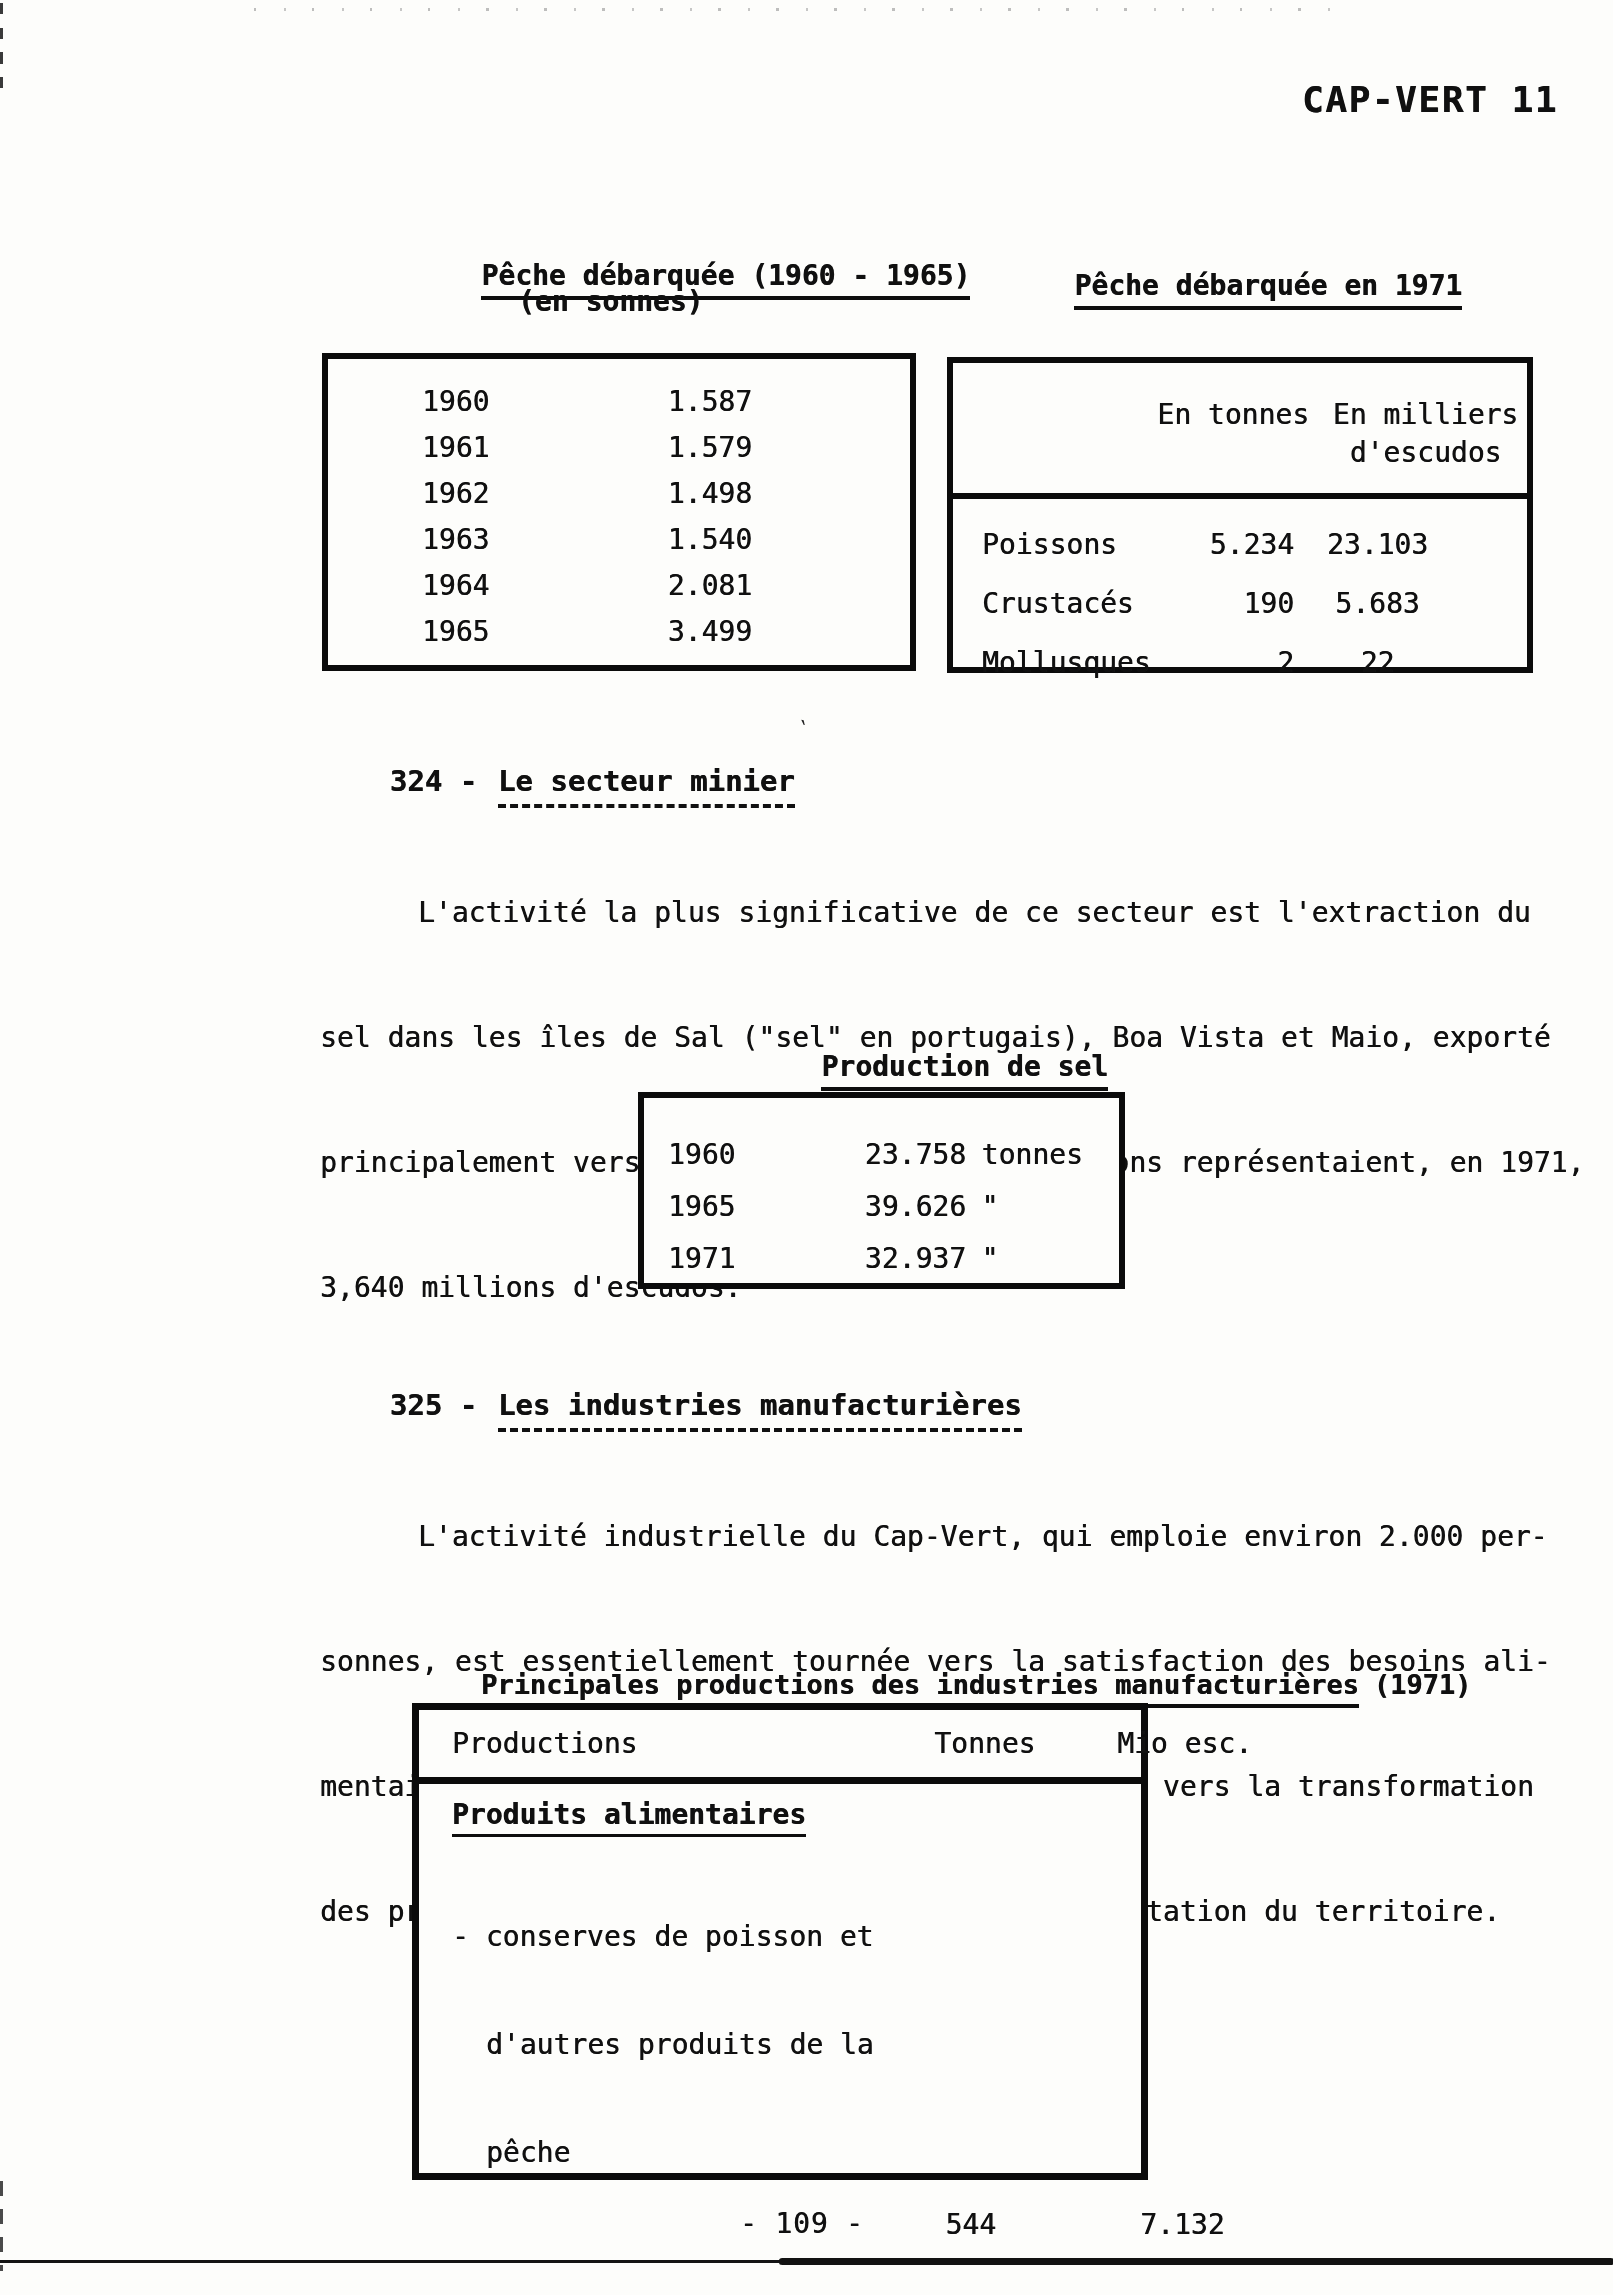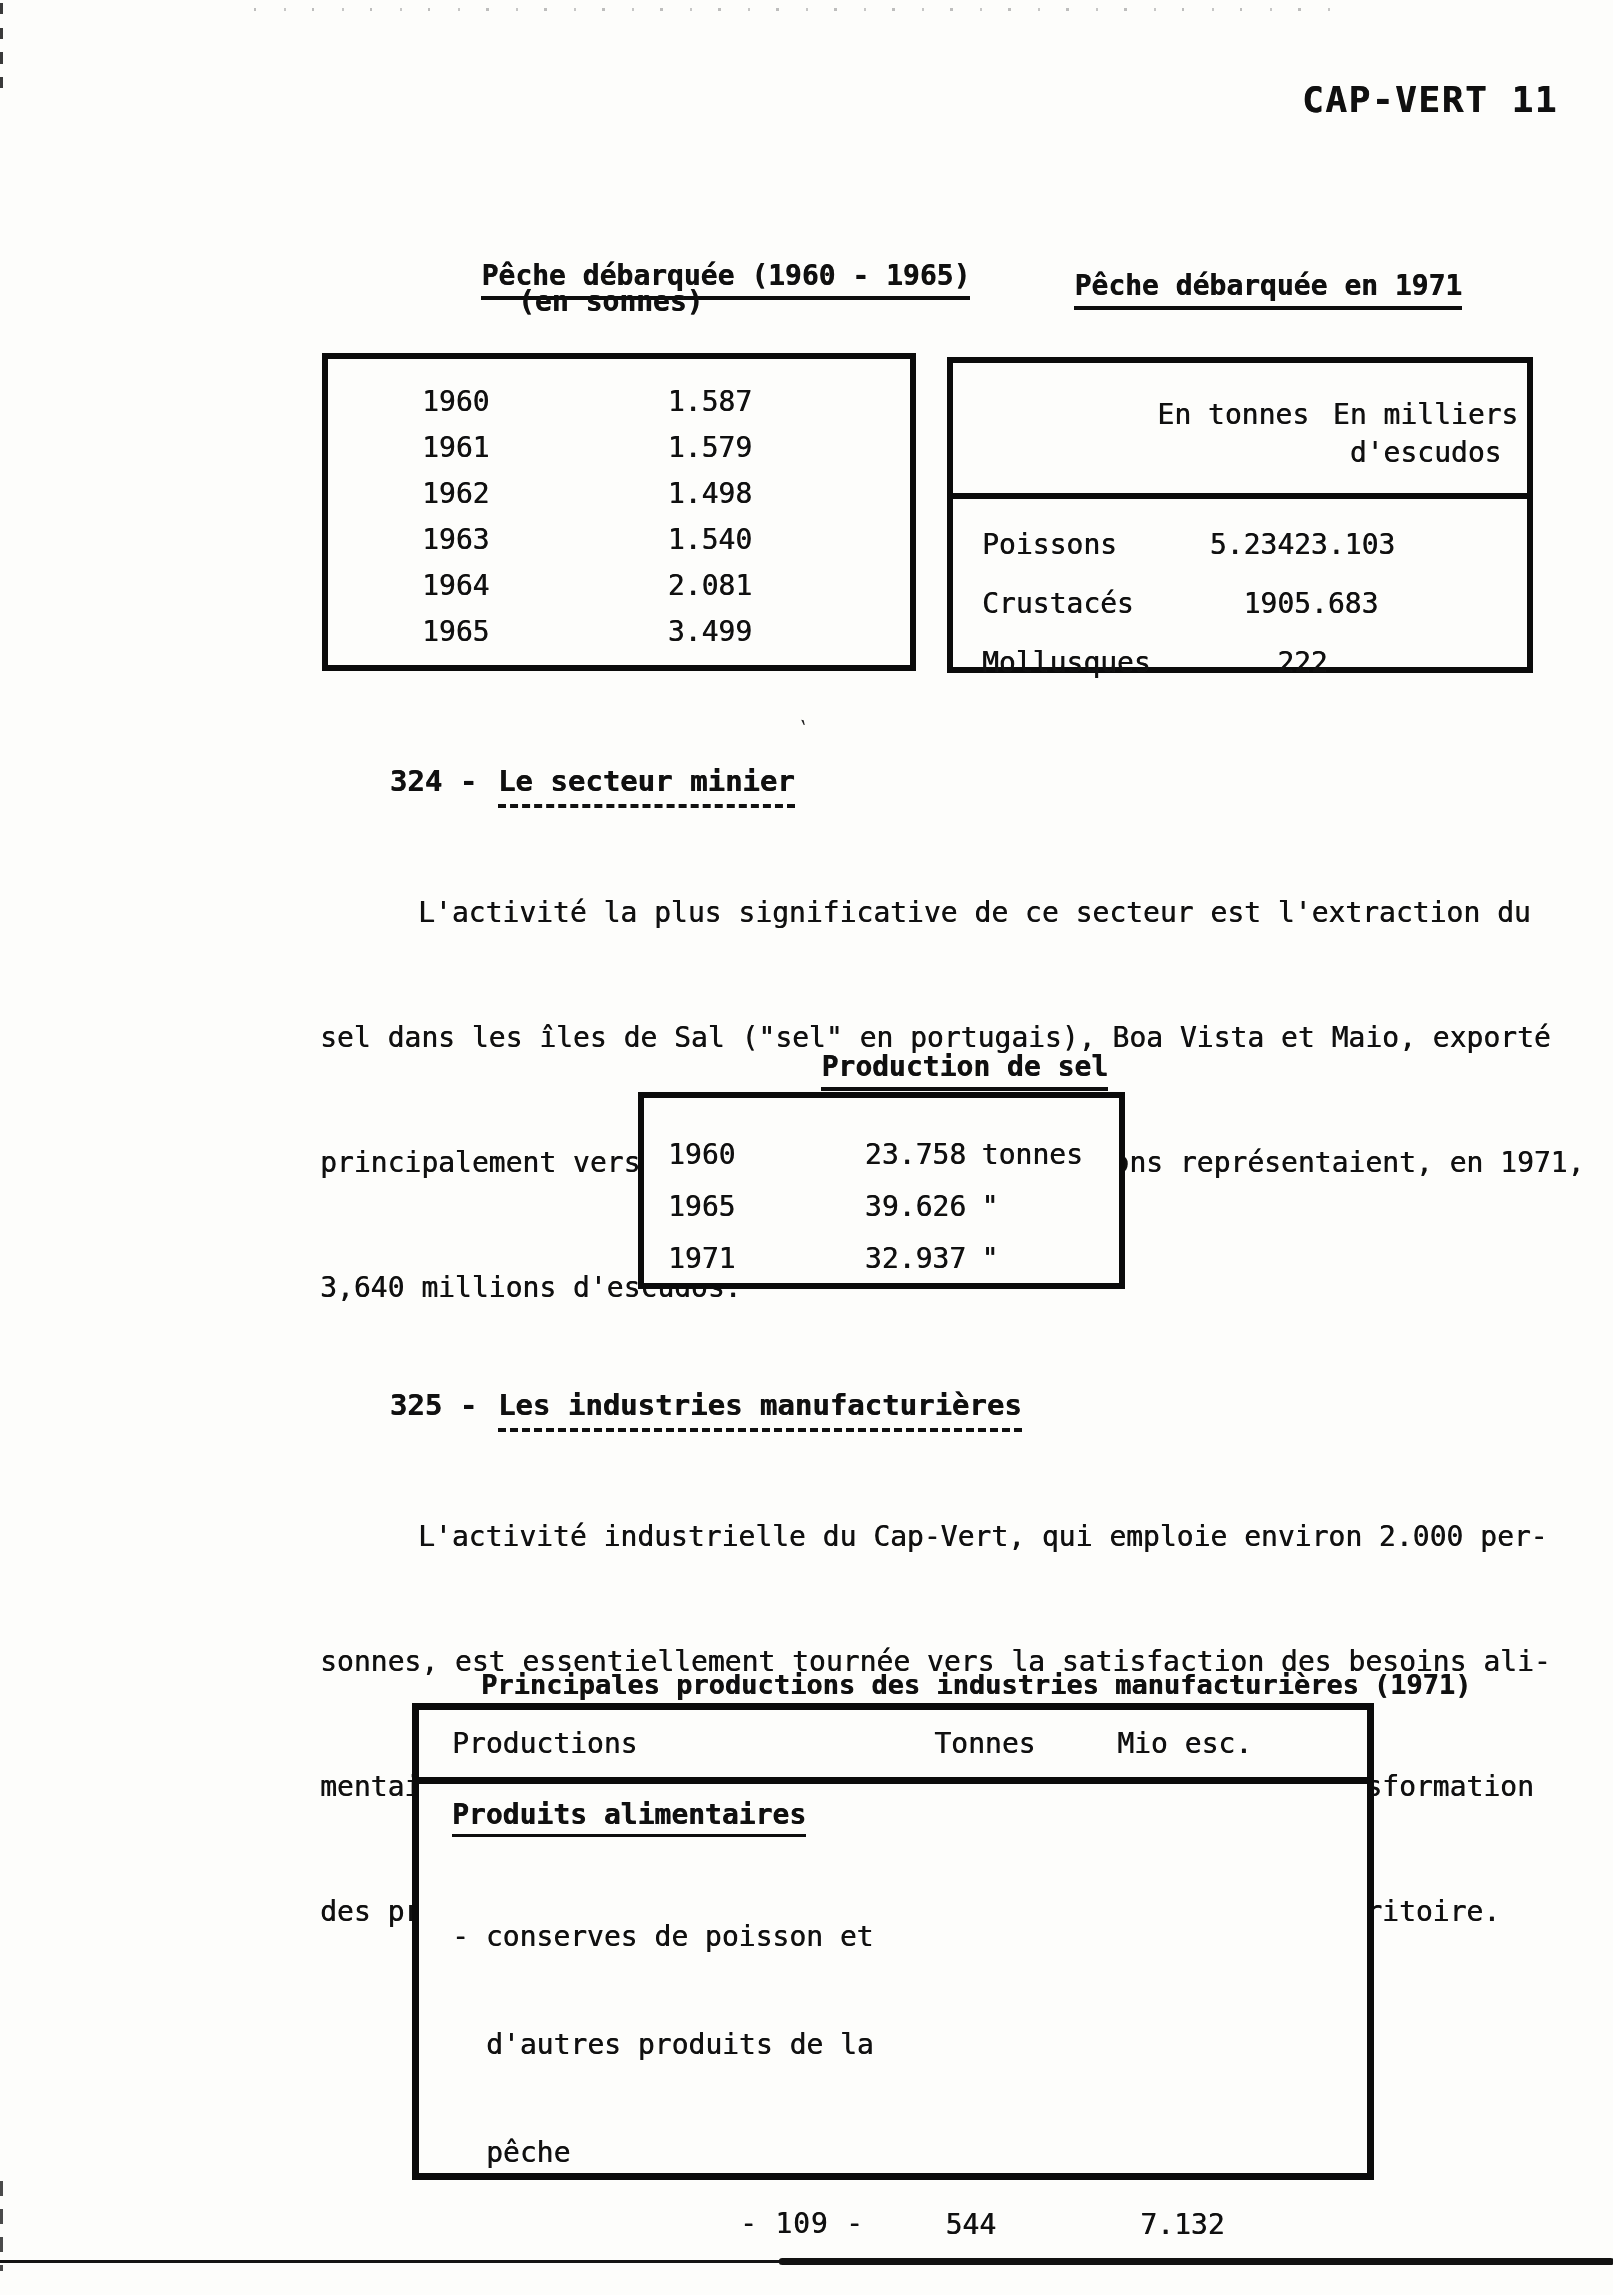--- a/index.html
+++ b/index.html
@@ -83,21 +83,21 @@
   
   .box-fish-right { top: 357px; left: 947px; width: 586px; height: 316px; }
   .rhead { padding-top: 33px; border-bottom: 6.6px solid #0b0b0b; padding-bottom: 21px; }
   .rhrow { display: grid; grid-template-columns: 187px 153px 233px; line-height: 38px; white-space: pre; margin-left: 16px; }
   .rhrow .hc2 { text-align: right; }
   .rhrow .hc3 { text-align: center; }
   .rbody { padding-top: 16.4px; }
   .rrow { display: grid; grid-template-columns: 29px 160px 152px 233px; line-height: 59px; white-space: pre; }
   .rrow .rlabel { grid-column: 2; }
   .rrow .rtonnes { text-align: right; padding-right: 0; }
-  .rrow .rescudos { text-align: left; padding-right: 66px; }
+  .rrow .rescudos { text-align: center; padding-right: 66px; }
 
   
   .box-salt { top: 1092px; left: 638px; width: 487px; height: 197px; padding-top: 31px; }
   .srow { display: flex; padding-left: 24px; height: 52px; line-height: 52px; white-space: pre; }
   .srow .syear { width: 98px; }
   .srow .sval  { width: 200px; text-align: right; }
   .srow .sunit { margin-left: 15.6px; }
 
   
   .h-section { white-space: pre; font-weight: bold; font-size: 29px; }
@@ -110,21 +110,21 @@
   }
 
   
   .para { white-space: pre; }
   .para-1 { top: 817px; left: 320px; }
   .para-2 { top: 1441px; left: 320px; }
   .para-line { height: 59px; line-height: 59px; }
   .para-line.indent { padding-left: 98px; }
 
   
-  .box-prod { top: 1703px; left: 412px; width: 962px; height: 477px; border-width: 7.4px; }
+  .box-prod { top: 1703px; left: 412px; width: 736px; height: 477px; border-width: 7.4px; }
   .phead {
     display: grid; grid-template-columns: 459px 131px 223px;
     height: 74px; align-items: center;
     padding-left: 33px; box-sizing: border-box;
     border-bottom: 7.4px solid #0b0b0b;
     white-space: pre;
   }
   .phead .phc1 { }
   .phead .phc2 { text-align: right; padding-right: 6.6px; }
   .phead .phc3 { text-align: right; padding-right: 13px; }

